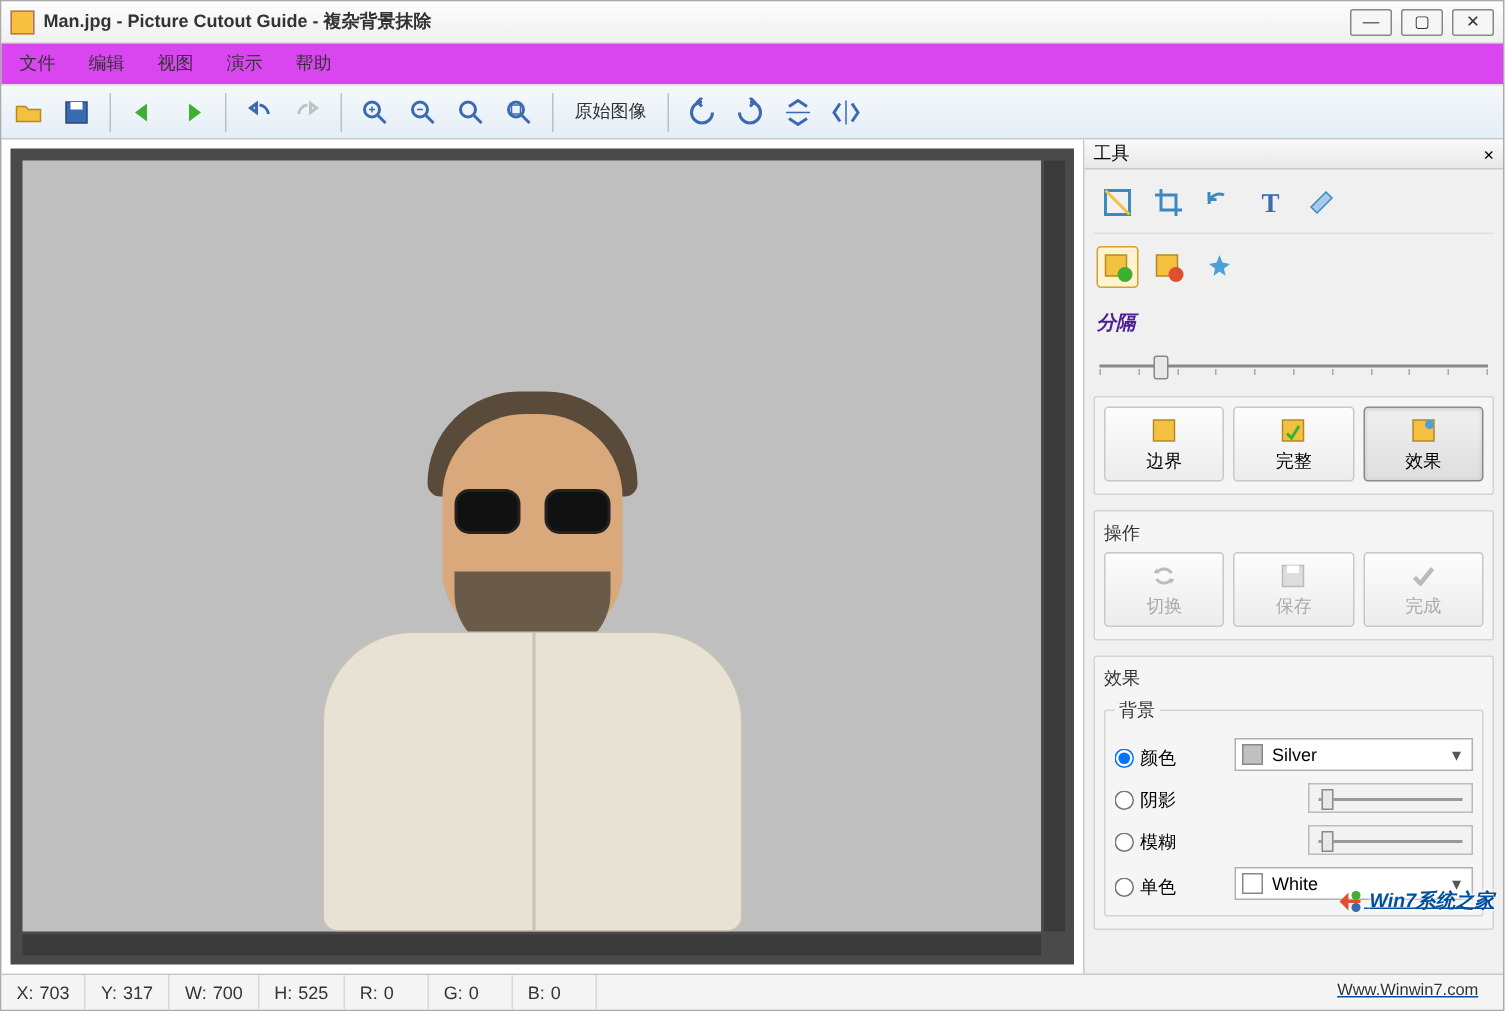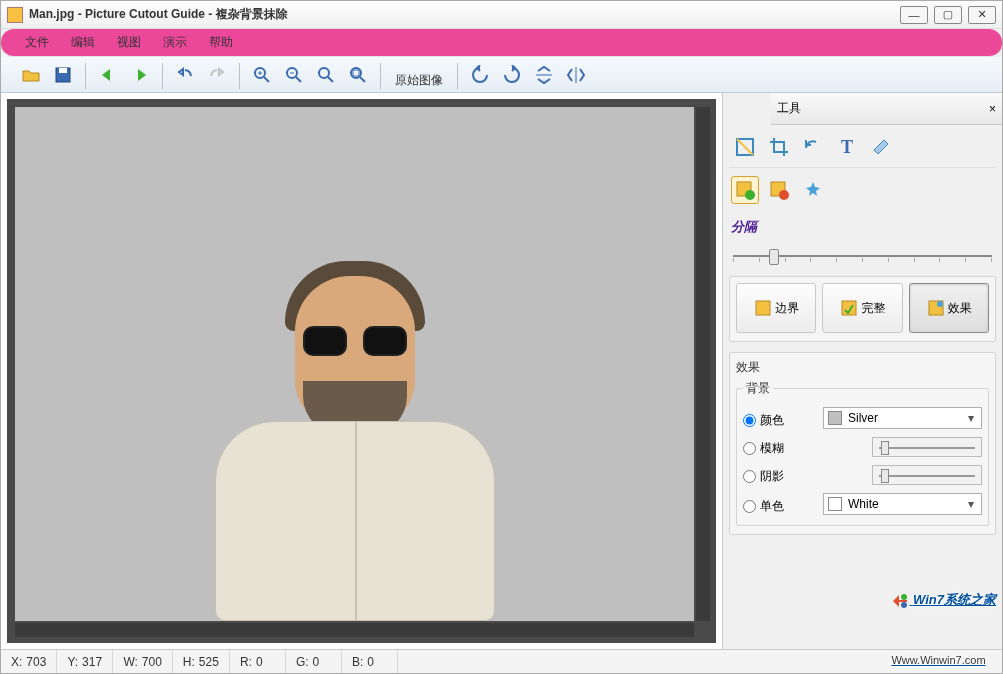--- a/index.html
+++ b/index.html
@@ -3,58 +3,58 @@
 <meta charset="utf-8">
 <style>
 * { box-sizing: border-box; margin: 0; padding: 0; }
 body { font-family: "Microsoft YaHei", "Segoe UI", Tahoma, sans-serif; font-size: 12px; background: #fff; width: 1003px; height: 674px; overflow: hidden; position: relative; }
 .window { border: 1px solid #aaa; position: absolute; inset: 0; background: #f0f0f0; display: flex; flex-direction: column; }
 .titlebar { height: 28px; background: linear-gradient(#fdfdfd, #f0f0f0); display: flex; align-items: center; padding: 0 6px; border-bottom: 1px solid #ddd; }
 .titlebar .icon { width: 16px; height: 16px; background: #f7c040; border: 1px solid #a77; margin-right: 6px; }
 .titlebar .title { flex: 1; color: #333; font-weight: bold; }
 .winbtns { display: flex; gap: 6px; }
 .winbtn { width: 28px; height: 18px; border: 1px solid #888; background: #f6f6f6; border-radius: 2px; display:flex; align-items:center; justify-content:center; font-size: 11px; color:#333; cursor:pointer; }
-.menubar { background: #ec4899; border-bottom: 1px solid #e2e2e2; padding: 3px 20px; display:flex; gap: 14px; border-radius: 13px; }
+.menubar { background: #d946ef; border-bottom: 1px solid #e2e2e2; padding: 3px 8px; display:flex; gap: 14px; }
 .menubar span { color: #333; padding:2px 4px; cursor:default; }
-.toolbar { background: linear-gradient(#f5f9fc, #e5edf5); border-bottom: 1px solid #c0c8d0; padding: 3px 16px; height: 36px; display:flex; align-items:flex-end; gap: 4px; }
+.toolbar { background: linear-gradient(#f5f9fc, #e5edf5); border-bottom: 1px solid #c0c8d0; padding: 3px 4px; height: 36px; display:flex; align-items:center; gap: 4px; }
 .tbtn { width: 28px; height: 28px; display:flex; align-items:center; justify-content:center; border-radius:3px; cursor:pointer; }
 .tsep { width:1px; height:26px; background:#b8c0c8; margin:0 4px; }
 .tlabel { padding:0 6px; color:#333; }
 .central { flex:1; display:flex; overflow:hidden; }
 .canvas-wrap { flex:1; position:relative; background:#fff; padding:6px; display:flex; flex-direction:column; }
 .canvas { flex:1; background:#4a4a4a; padding:8px; position:relative; }
 .canvas-inner { position:absolute; inset:8px 22px 22px 8px; background:#bfbfbf; overflow:hidden; display:flex; align-items:flex-end; justify-content:center; }
 .person { width: 320px; height: 370px; position: relative; }
 .head { position:absolute; top:25px; left:100px; width:120px; height:150px; background:#d9a97b; border-radius:55px 55px 45px 45px; }
 .hair { position:absolute; top:10px; left:90px; width:140px; height:70px; background:#5a4a3a; border-radius:70px 70px 10px 10px; }
 .glasses { position:absolute; top:75px; left:108px; width:104px; height:30px; }
 .lens { position:absolute; width:44px; height:30px; background:#111; border-radius:10px; border:2px solid #222; }
 .lens.l { left:0; } .lens.r { right:0; }
 .beard { position:absolute; top:130px; left:108px; width:104px; height:55px; background:#6a5a4a; border-radius:0 0 40px 40px; }
 .body { position:absolute; top:170px; left:20px; width:280px; height:200px; background:#e8e2d4; border-radius:60px 60px 10px 10px; border:1px solid #c8c2b4; }
 .body::before { content:""; position:absolute; left:50%; top:0; width:2px; height:100%; background:#c8c2b4; }
 .scroll-v { position:absolute; right:6px; top:8px; bottom:22px; width:14px; background:#3a3a3a; }
 .scroll-h { position:absolute; left:8px; right:22px; bottom:6px; height:14px; background:#3a3a3a; }
 .side { width:280px; background:#f0f0f0; border-left:1px solid #c0c8d0; display:flex; flex-direction:column; }
-.side-title { height:32px; background:linear-gradient(#fafafa,#e8e8e8); border-bottom:1px solid #c8c8c8; padding:2px 6px; display:flex; align-items:center; justify-content:space-between;margin-left:48px;}
+.side-title { height:20px; background:linear-gradient(#fafafa,#e8e8e8); border-bottom:1px solid #c8c8c8; padding:2px 6px; display:flex; align-items:center; justify-content:space-between;}
 .side-body { padding:6px; overflow-y:auto; display:flex; flex-direction:column; gap:6px; }
 .toolrow { display:flex; gap:6px; padding:2px 2px 6px 2px; border-bottom:1px solid #e0e0e0; }
 .tool { width:28px; height:28px; display:flex; align-items:center; justify-content:center; cursor:pointer; border-radius:3px; }
 .tool.active { border:1px solid #d4a030; background:#fff3d0; }
 .section-label { font-weight:bold; font-size:13px; color:#4c1d95; padding:2px 2px;font-style:italic; }
 .sublabel { color:#333; padding:1px 2px; }
 .slider { position:relative; height:16px; margin:4px 4px 2px 4px; }
 .slider .track { position:absolute; left:0; right:0; top:7px; height:2px; background:#888; }
 .slider .ticks { position:absolute; left:0; right:0; top:10px; height:6px; display:flex; justify-content:space-between; }
 .slider .ticks span { width:1px; height:4px; background:#aaa; }
 .slider .thumb { position:absolute; top:1px; width:10px; height:16px; background:#e8e8e8; border:1px solid #888; border-radius:2px; }
 .group { border:1px solid #d4d4d4; border-radius:2px; padding:6px 6px 8px 6px; margin-top:4px; background:#f5f5f5; }
 .group > .gtitle { color:#333; margin-bottom:4px; }
 .btnrow { display:flex; gap:6px; }
-.bigbtn { flex:1; height:50px; border:1px solid #c8c8c8; background:linear-gradient(#fdfdfd,#ececec); border-radius:3px; display:flex; flex-direction:row; align-items:center; justify-content:center; gap:2px; cursor:pointer; }
+.bigbtn { flex:1; height:50px; border:1px solid #c8c8c8; background:linear-gradient(#fdfdfd,#ececec); border-radius:3px; display:flex; flex-direction:column; align-items:center; justify-content:center; gap:2px; cursor:pointer; }
 .bigbtn.sel { border:1px solid #8a8a8a; background:linear-gradient(#f0f0f0,#dedede); box-shadow: inset 0 1px 3px rgba(0,0,0,0.15); }
 .bigbtn.dis { color:#aaa; cursor:default; }
 .bigbtn .bicon { width:20px; height:20px; }
 .combo { flex:1; height:22px; border:1px solid #b0b0b0; background:#fff; display:flex; align-items:center; padding:0 4px; gap:6px; position:relative; cursor:pointer; }
 .combo .sw { width:14px; height:14px; border:1px solid #888; }
 .combo .dd { position:absolute; right:2px; top:2px; bottom:2px; width:16px; display:flex; align-items:center; justify-content:center; color:#555; }
 .small-slider { width:110px; height:20px; border:1px solid #bbb; background:#f2f2f2; position:relative; }
 .small-slider .strack { position:absolute; left:6px; right:6px; top:9px; height:2px; background:#999; }
 .small-slider .sthumb { position:absolute; top:3px; width:8px; height:14px; background:#e8e8e8; border:1px solid #888; }
 .statusbar { height:24px; background:#f4f4f4; border-top:1px solid #c8c8c8; display:flex; align-items:center; }
@@ -289,20 +289,45 @@
             <div class="bigbtn sel">
               <svg class="bicon" width="20" height="20">
                   <rect x="3" y="3" width="14" height="14" fill="#f4c040" stroke="#b48a20"></rect>
                   <circle cx="14" cy="6" r="3" fill="#4aa0d8"></circle>
                 </svg>
               <span>效果</span>
             </div>
           </div>
         </div>
 
+        <div class="group">
+          <div class="gtitle">操作</div>
+          <div class="btnrow">
+            <div class="bigbtn dis">
+              <svg class="bicon" width="20" height="20">
+                  <path d="M5 8a6 6 0 0110 0M15 12a6 6 0 01-10 0" fill="none" stroke="#bbb" stroke-width="2"></path>
+                  <path d="M3 8l2-3 2 3M17 12l-2 3-2-3" fill="#bbb"></path>
+                </svg>
+              <span>切换</span>
+            </div>
+            <div class="bigbtn dis">
+              <svg class="bicon" width="20" height="20">
+                  <rect x="3" y="3" width="14" height="14" fill="#ddd" stroke="#bbb"></rect>
+                  <rect x="6" y="3" width="8" height="5" fill="#fff"></rect>
+                </svg>
+              <span>保存</span>
+            </div>
+            <div class="bigbtn dis">
+              <svg class="bicon" width="20" height="20">
+                  <path d="M4 11l4 4 8-10" fill="none" stroke="#bbb" stroke-width="3"></path>
+                </svg>
+              <span>完成</span>
+            </div>
+          </div>
+        </div>
 
         <div class="group">
           <div class="gtitle">效果</div>
           <fieldset class="inner">
             <legend>背景</legend>
 
             <div class="effects-row">
               <label class="rblock">
                   <input type="radio" name="bg" checked="" style=""> 
                   <span>颜色</span>
@@ -310,33 +335,33 @@
               <div class="combo">
                 <div class="sw" style="background:#c0c0c0"></div>
                 <span>Silver</span>
                 <div class="dd">▾</div>
               </div>
             </div>
 
             <div class="effects-row">
               <label class="rblock">
                   <input type="radio" name="bg" style=""> 
-                  <span>模糊</span>
+                  <span>阴影</span>
                 </label>
               <div style="flex:1"></div>
               <div class="small-slider">
                   <div class="strack"></div>
                   <div class="sthumb" style="left:8px"></div>
                 </div>
             </div>
 
             <div class="effects-row">
               <label class="rblock">
                   <input type="radio" name="bg" style=""> 
-                  <span>阴影</span>
+                  <span>模糊</span>
                 </label>
               <div style="flex:1"></div>
               <div class="small-slider">
                   <div class="strack"></div>
                   <div class="sthumb" style="left:8px"></div>
                 </div>
             </div>
 
             <div class="effects-row">
               <label class="rblock">

